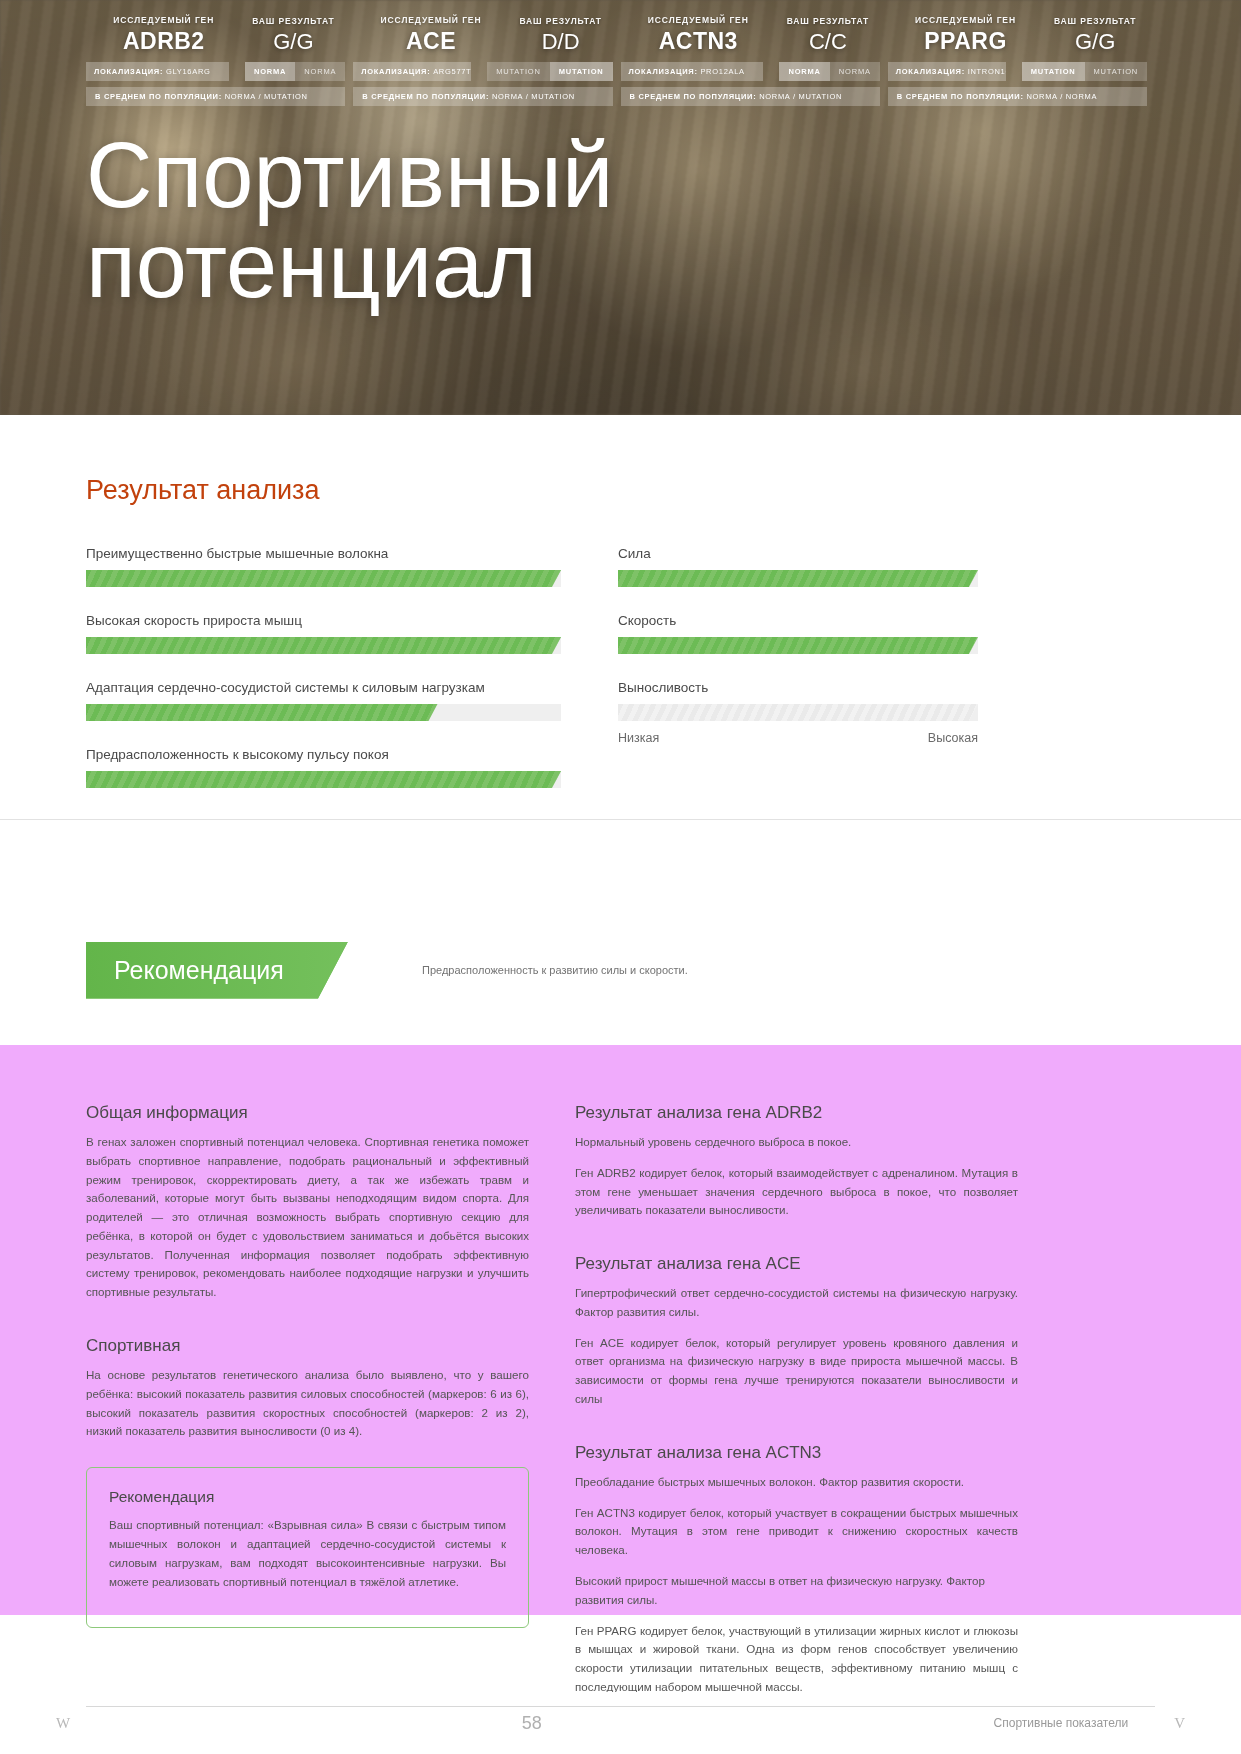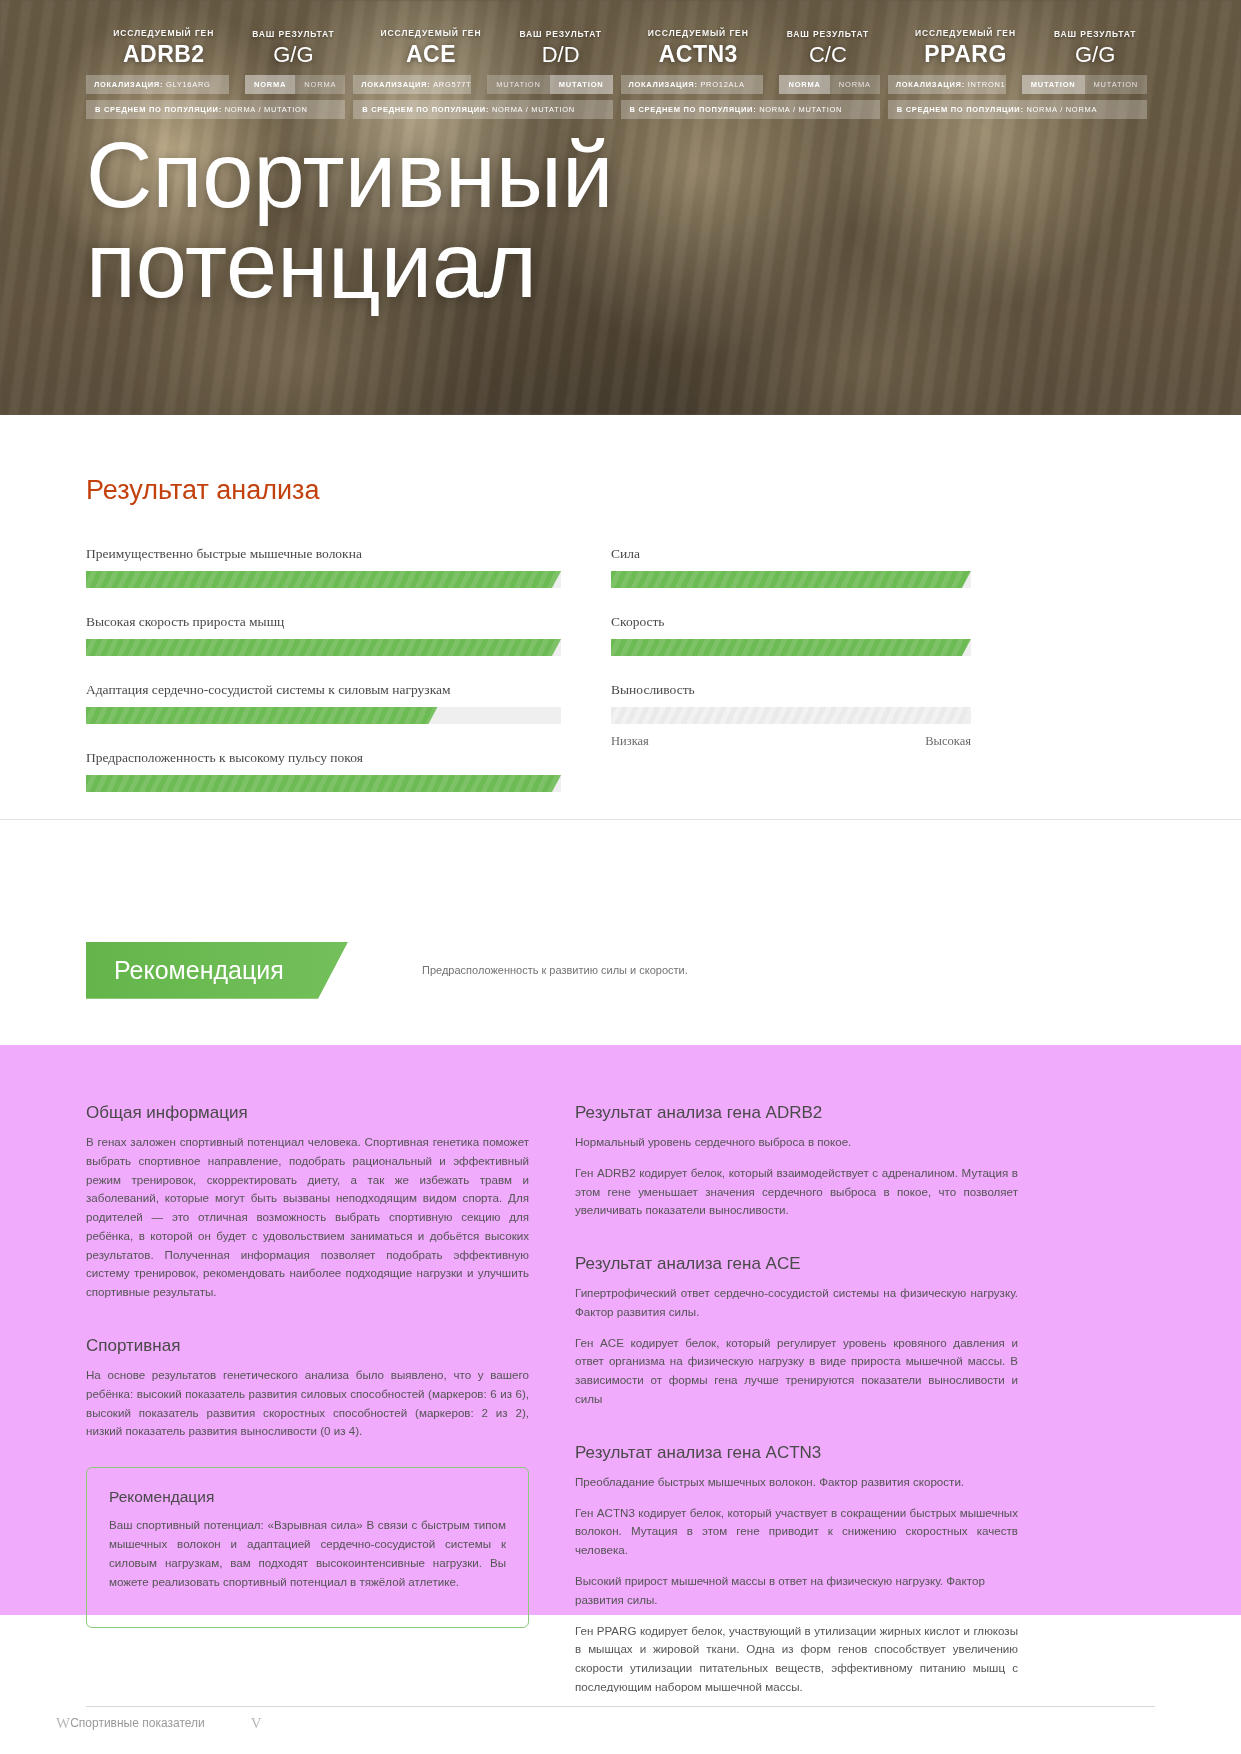--- a/index.html
+++ b/index.html
@@ -56,21 +56,21 @@
     font-weight: 300;
     color: #ffffff;
     letter-spacing: 0px;
     text-shadow: 0 2px 12px rgba(0,0,0,.25);
     white-space: pre-line;
   }
 
   
   .gene-strip {
     position: absolute;
-    top: 28px;
+    top: 15px;
     left: 0;
     width: 1241px;
     display: flex;
     padding: 0 86px;
     gap: 0;
   }
   .gene-col { width: 25%; padding-right: 8px; }
   .gene-head {
     display: flex;
     justify-content: space-between;
@@ -149,21 +149,21 @@
     position: relative;
     padding: 60px 86px 0 86px;
     height: 480px;
   }
   .h2 {
     font-size: 27px;
     font-weight: 400;
     color: #c2410c;
     margin: 0 0 40px 0;
   }
-  .bars-wrap { display: flex; gap: 0; font-family: Liberation Serif, serif; }
+  .bars-wrap { display: flex; gap: 7px; }
   .bars-col-left { width: 475px; }
   .bars-col-right { width: 360px; margin-left: 50px; }
 
   .bar-label {
     font-size: 13.5px;
     color: #4a4a4a;
     margin-bottom: 9px;
   }
   .bar-track {
     position: relative;
@@ -518,15 +518,16 @@
         <p class="p">Ген PPARG кодирует белок, участвующий в утилизации жирных кислот и глюкозы в мышцах и жировой ткани. Одна из форм генов способствует увеличению скорости утилизации питательных веществ, эффективному питанию мышц с последующим набором мышечной массы.</p>
       </div>
     </div>
 
   </div>
 </div>
 
 <div class="footer">
   <div class="footer-line"></div>
   <div class="footer-mark">W</div>
+  <div class="footer-page">58</div>
   <div class="footer-right">Спортивные показатели</div>
   <div class="footer-mark">V</div>
 </div>
 
 </body></html>

